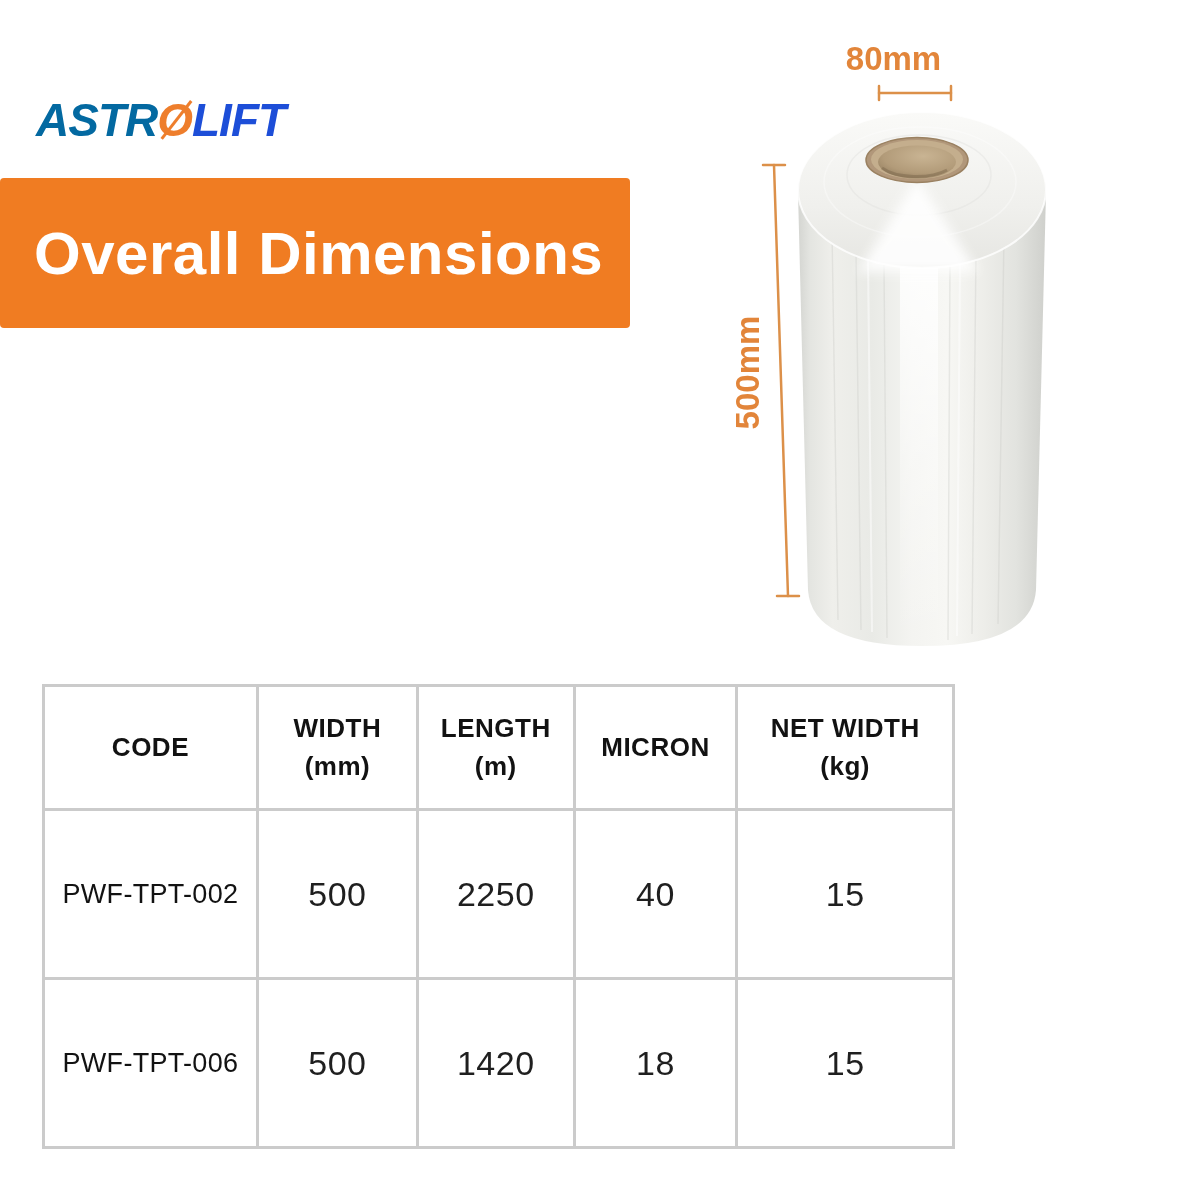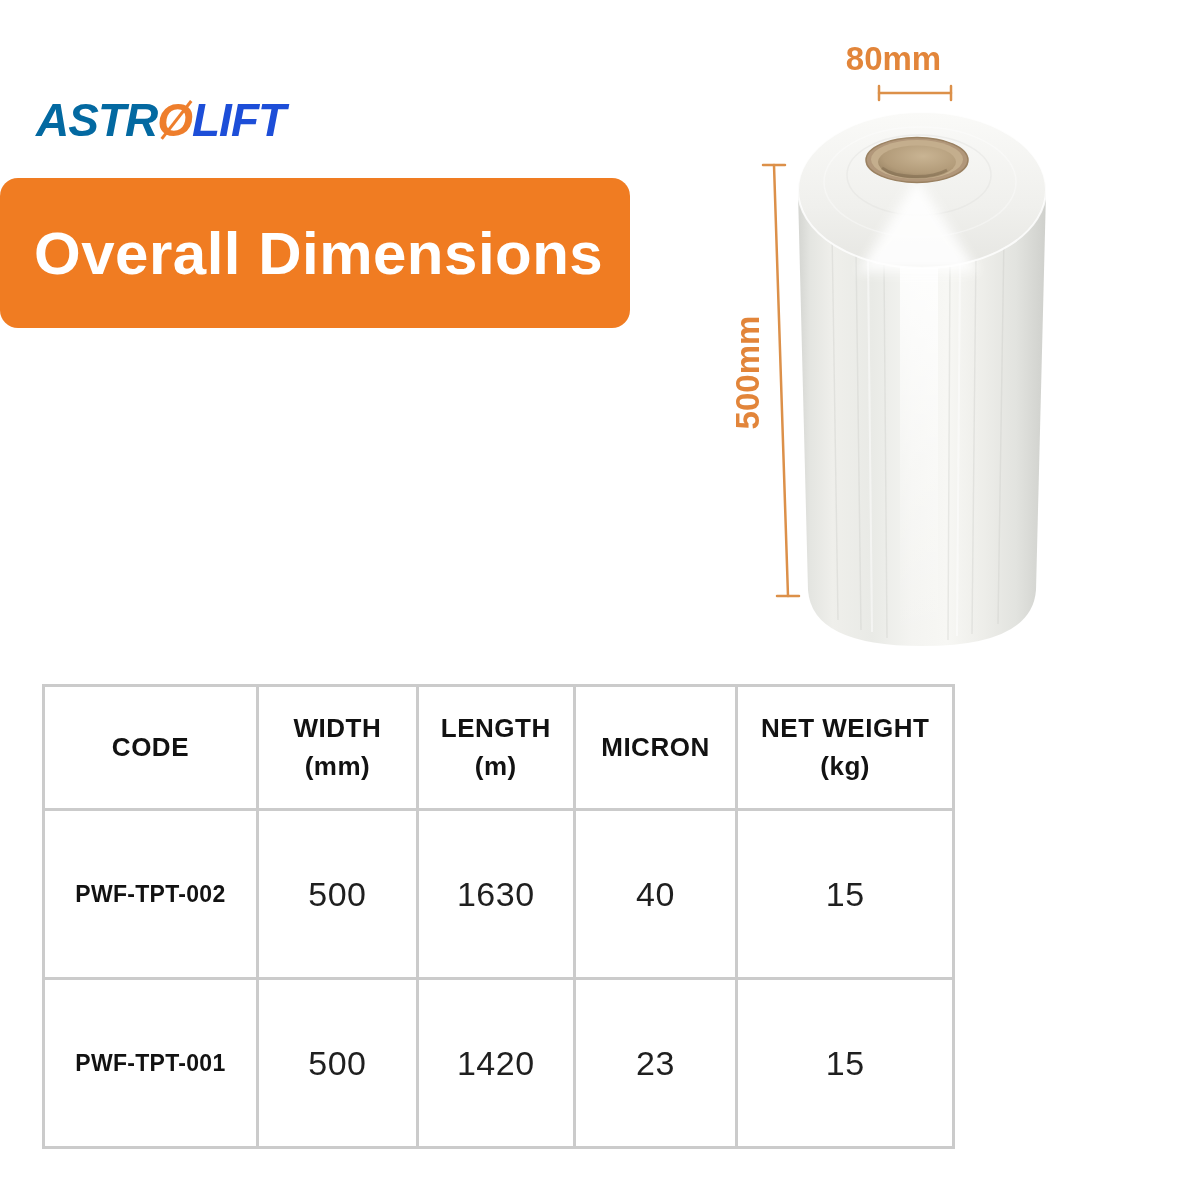--- a/index.html
+++ b/index.html
@@ -18,21 +18,21 @@
   .lg-dark{color:#1d4ed8;}
   .lg-o{position:relative;display:inline-block;color:#EE7E2C;}
   .lg-o .slash{
     position:absolute;left:50%;top:-2%;width:9%;height:104%;
     background:#EE7E2C;transform:rotate(38deg);
   }
 
   
   .banner{
     position:absolute;left:0;top:178px;width:630px;height:150px;
-    background:#F07C22;border-radius:18px;
+    background:#F07C22;border-radius:4px;
     display:flex;align-items:center;
   }
   .banner-title{
     color:#ffffff;font-weight:700;font-size:60px;
     padding-left:34px;letter-spacing:0.5px;white-space:nowrap;
   }
 
   
   .dim-label{
     position:absolute;color:#E2853A;font-weight:700;font-size:33px;
@@ -50,21 +50,21 @@
     border-collapse:collapse;table-layout:fixed;background:#ffffff;
   }
   .specs th,.specs td{
     border:3px solid #CBCBCB;text-align:center;vertical-align:middle;padding:0;
   }
   .specs thead tr{height:124px;}
   .specs tbody tr{height:85px;}
   .specs th{font-size:26px;font-weight:700;color:#121212;letter-spacing:0.5px;}
   .specs th span{display:block;line-height:1.45;}
   .specs th span.unit:empty{display:none;}
-  .specs td.code{font-weight:700;font-size:23px;color:#121212;letter-spacing:0.3px;}
+  .specs td.code{font-weight:400;font-size:27px;color:#121212;letter-spacing:0.3px;}
   .specs td.num{font-weight:400;font-size:34px;color:#1f1f1f;letter-spacing:0.5px;}
 </style>
 </head>
 <body>
 
 <div class="canvas">
 
   <div class="logo">
     <span class="lg-orange">ASTR</span><span class="lg-o"><span>O</span><span class="slash"></span></span><span class="lg-dark">LIFT</span>
   </div>
@@ -178,36 +178,36 @@
         </th>
         <th>
           <span>LENGTH</span>
           <span class="unit">(m)</span>
         </th>
         <th>
           <span>MICRON</span>
 
         </th>
         <th>
-          <span>NET WEIGHT</span>
+          <span>NET WIDTH</span>
           <span class="unit">(kg)</span>
         </th>
       </tr>
     </thead>
     <tbody>
       <tr>
         <td class="code">PWF-TPT-002</td>
         <td class="num">500</td>
-        <td class="num">1630</td>
+        <td class="num">2250</td>
         <td class="num">40</td>
         <td class="num">15</td>
       </tr>
       <tr>
-        <td class="code">PWF-TPT-001</td>
+        <td class="code">PWF-TPT-006</td>
         <td class="num">500</td>
         <td class="num">1420</td>
-        <td class="num">23</td>
+        <td class="num">18</td>
         <td class="num">15</td>
       </tr>
     </tbody>
   </table>
 
 </div>
 
 </body></html>

